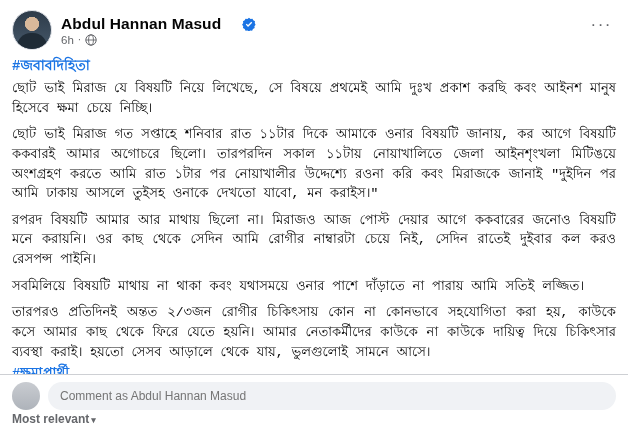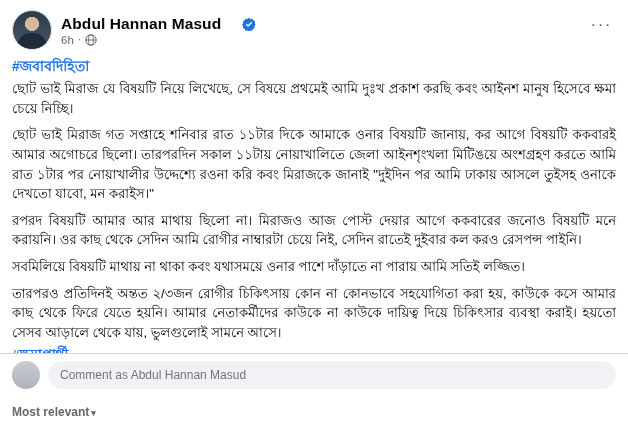--- a/index.html
+++ b/index.html
@@ -85,20 +85,21 @@
     padding: 6px 4px 0 0;
     cursor: pointer;
   }
 
   
   .post-body {
     padding: 2px 12px 0 12px;
     font-size: 13.1px;
     line-height: 1.5;
     color: #050505;
+    font-family: Liberation Mono, monospace;
   }
   .hashtag {
     color: #1b74e4;
     font-weight: bold;
     font-size: 14px;
     display: block;
     margin-bottom: 2px;
   }
   .para {
     margin: 0 0 7px 0;
@@ -150,21 +151,21 @@
   }
   .pill.like { background: #1877f2; margin-left: 0; }
   .pill.love { background: #f3425f; }
   .pill.care { background: #f7b125; }
 
   
   .bottom-bar {
     position: absolute;
     left: 0; right: 0; bottom: 0;
     border-top: 1px solid #ced0d4;
-    padding: 7px 12px 7px 12px;
+    padding: 7px 12px 0 12px;
     background: #fff;
   }
   .composer-row {
     display: flex;
     align-items: center;
     gap: 8px;
   }
   .composer-avatar {
     width: 28px; height: 28px;
     border-radius: 50%;
@@ -180,21 +181,21 @@
     outline: none;
     padding: 0 12px;
     font-size: 12px;
     color: #65676b;
     font-family: "Liberation Sans", sans-serif;
   }
   .most-relevant {
     font-size: 12px;
     color: #65676b;
     font-weight: bold;
-    margin-top: 16px;
+    margin-top: 2px;
   }
   .most-relevant .chev { font-size: 9px; margin-left: 2px; }
 </style>
 </head>
 <body>
 
 <div id="page">
 
   <div class="post-header">
     <div class="avatar"></div>

